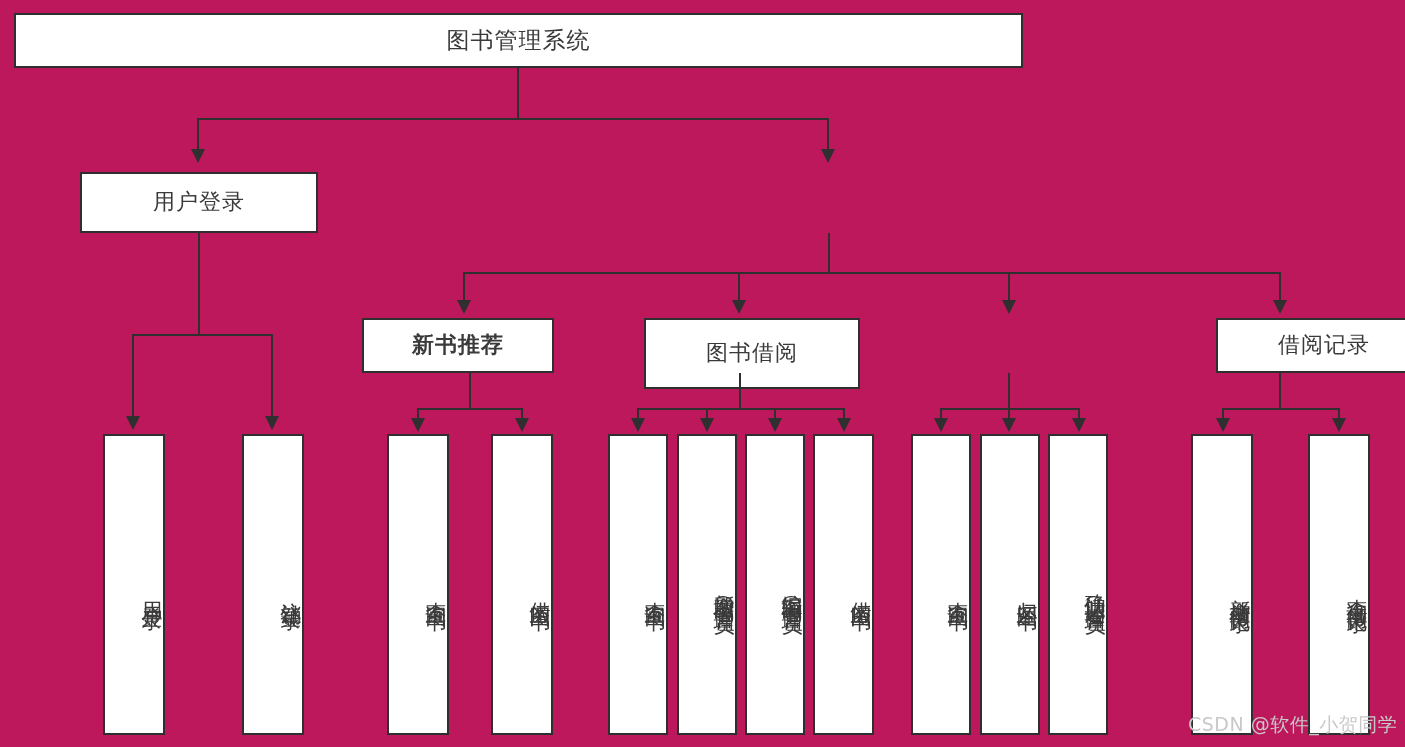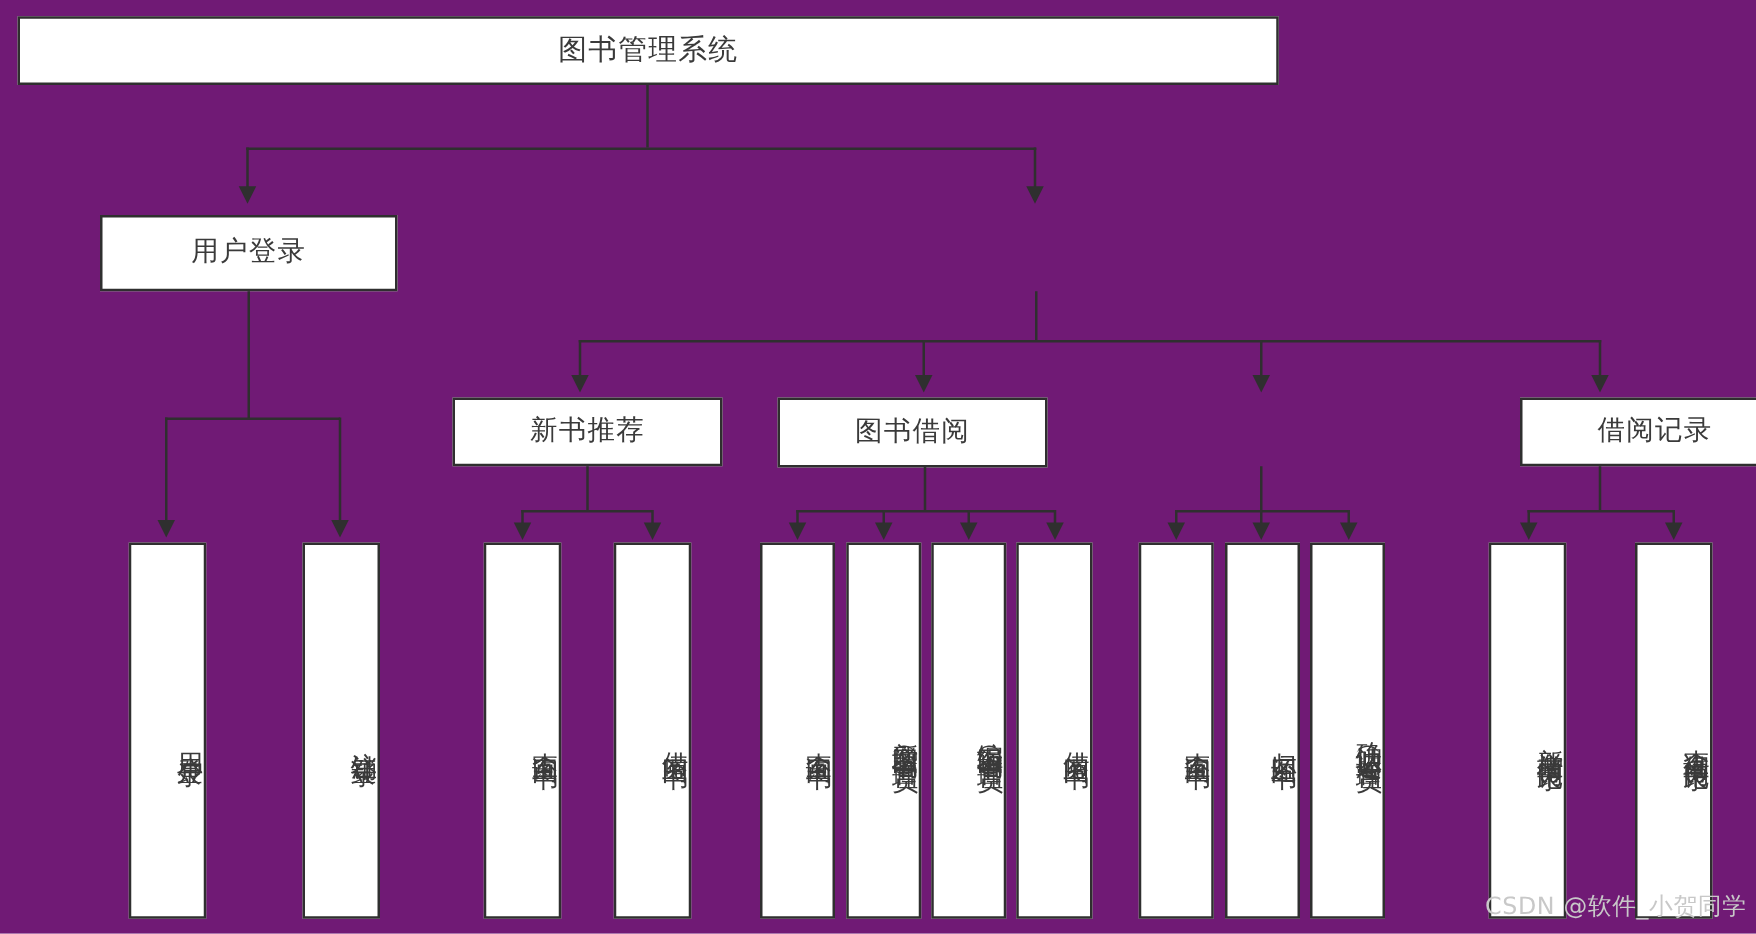--- a/index.html
+++ b/index.html
@@ -7,21 +7,21 @@
     padding: 0;
     background: #ffffff;
   }
   body {
     font-family: "DejaVu Sans", "Liberation Sans", sans-serif;
   }
   #canvas {
     position: relative;
     width: 1405px;
     height: 747px;
-    background: #701a75;
+    background: #be185d;
     overflow: hidden;
   }
   .node {
     position: absolute;
     box-sizing: border-box;
     border: 2px solid #2f2f2f;
     background: #ffffff;
     color: #3a3a3a;
     display: flex;
     align-items: center;
@@ -98,22 +98,22 @@
 
   <div class="edge v" style="left:463px; top:272px; height:30px;"></div>
   <div class="arrow" style="left:457px; top:300px;"></div>
   <div class="edge v" style="left:738px; top:272px; height:30px;"></div>
   <div class="arrow" style="left:732px; top:300px;"></div>
   <div class="edge v" style="left:1008px; top:272px; height:30px;"></div>
   <div class="arrow" style="left:1002px; top:300px;"></div>
   <div class="edge v" style="left:1279px; top:272px; height:30px;"></div>
   <div class="arrow" style="left:1273px; top:300px;"></div>
 
-  <div class="node horiz" style="left:362px; top:318px; width:216px; height:55px;">新书推荐</div>
-  <div class="node horiz" style="left:622px; top:318px; width:216px; height:56px;">图书借阅</div>
+  <div class="node horiz" style="left:362px; top:318px; width:192px; height:55px;font-weight:bold;">新书推荐</div>
+  <div class="node horiz" style="left:644px; top:318px; width:216px; height:71px;">图书借阅</div>
   <div class="node horiz" style="left:1172px; top:318px; width:216px; height:55px;margin-left:44px;">借阅记录</div>
 
   <div class="edge v" style="left:469px; top:373px; height:36px;"></div>
   <div class="edge h" style="left:417px; top:408px; width:105px;"></div>
   <div class="edge v" style="left:417px; top:408px; height:12px;"></div>
   <div class="arrow" style="left:411px; top:418px;"></div>
   <div class="edge v" style="left:521px; top:408px; height:12px;"></div>
   <div class="arrow" style="left:515px; top:418px;"></div>
 
   <div class="edge v" style="left:739px; top:373px; height:36px;"></div>

